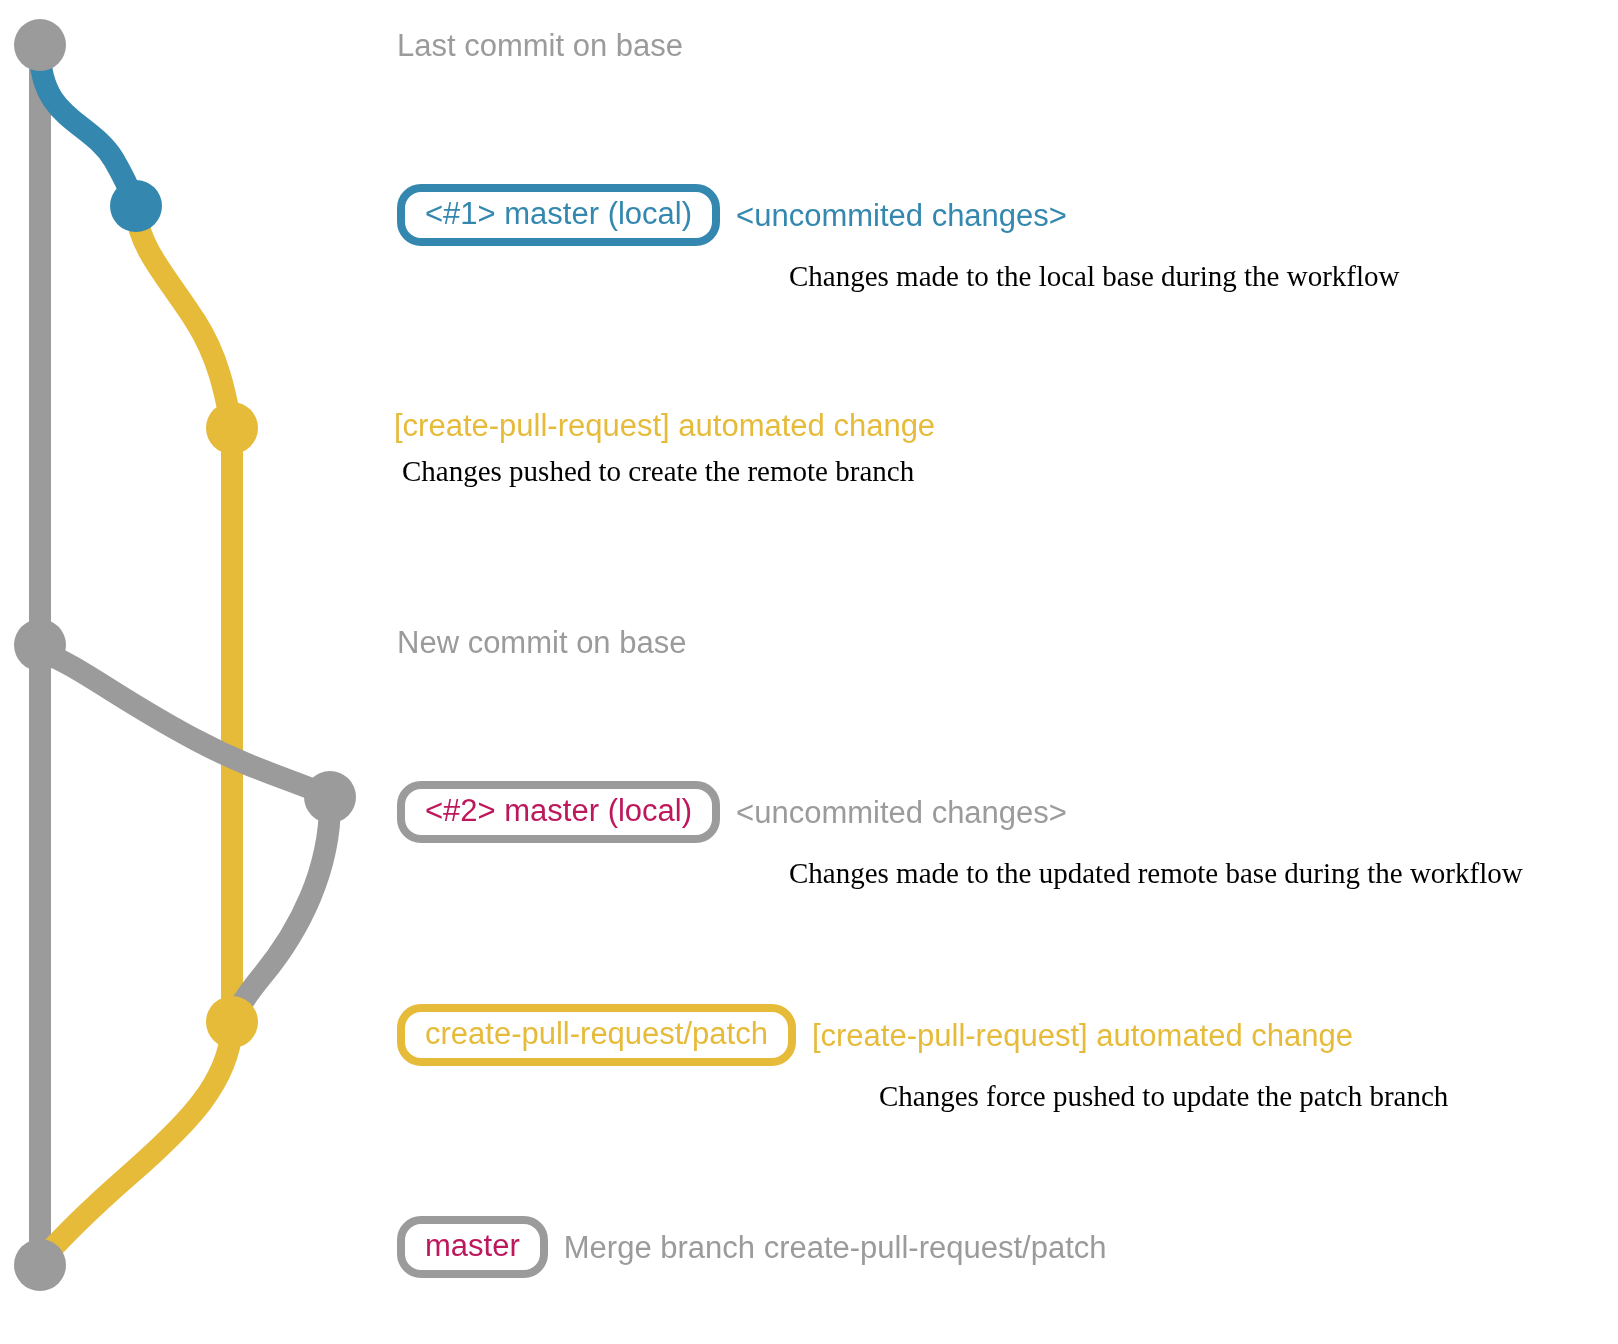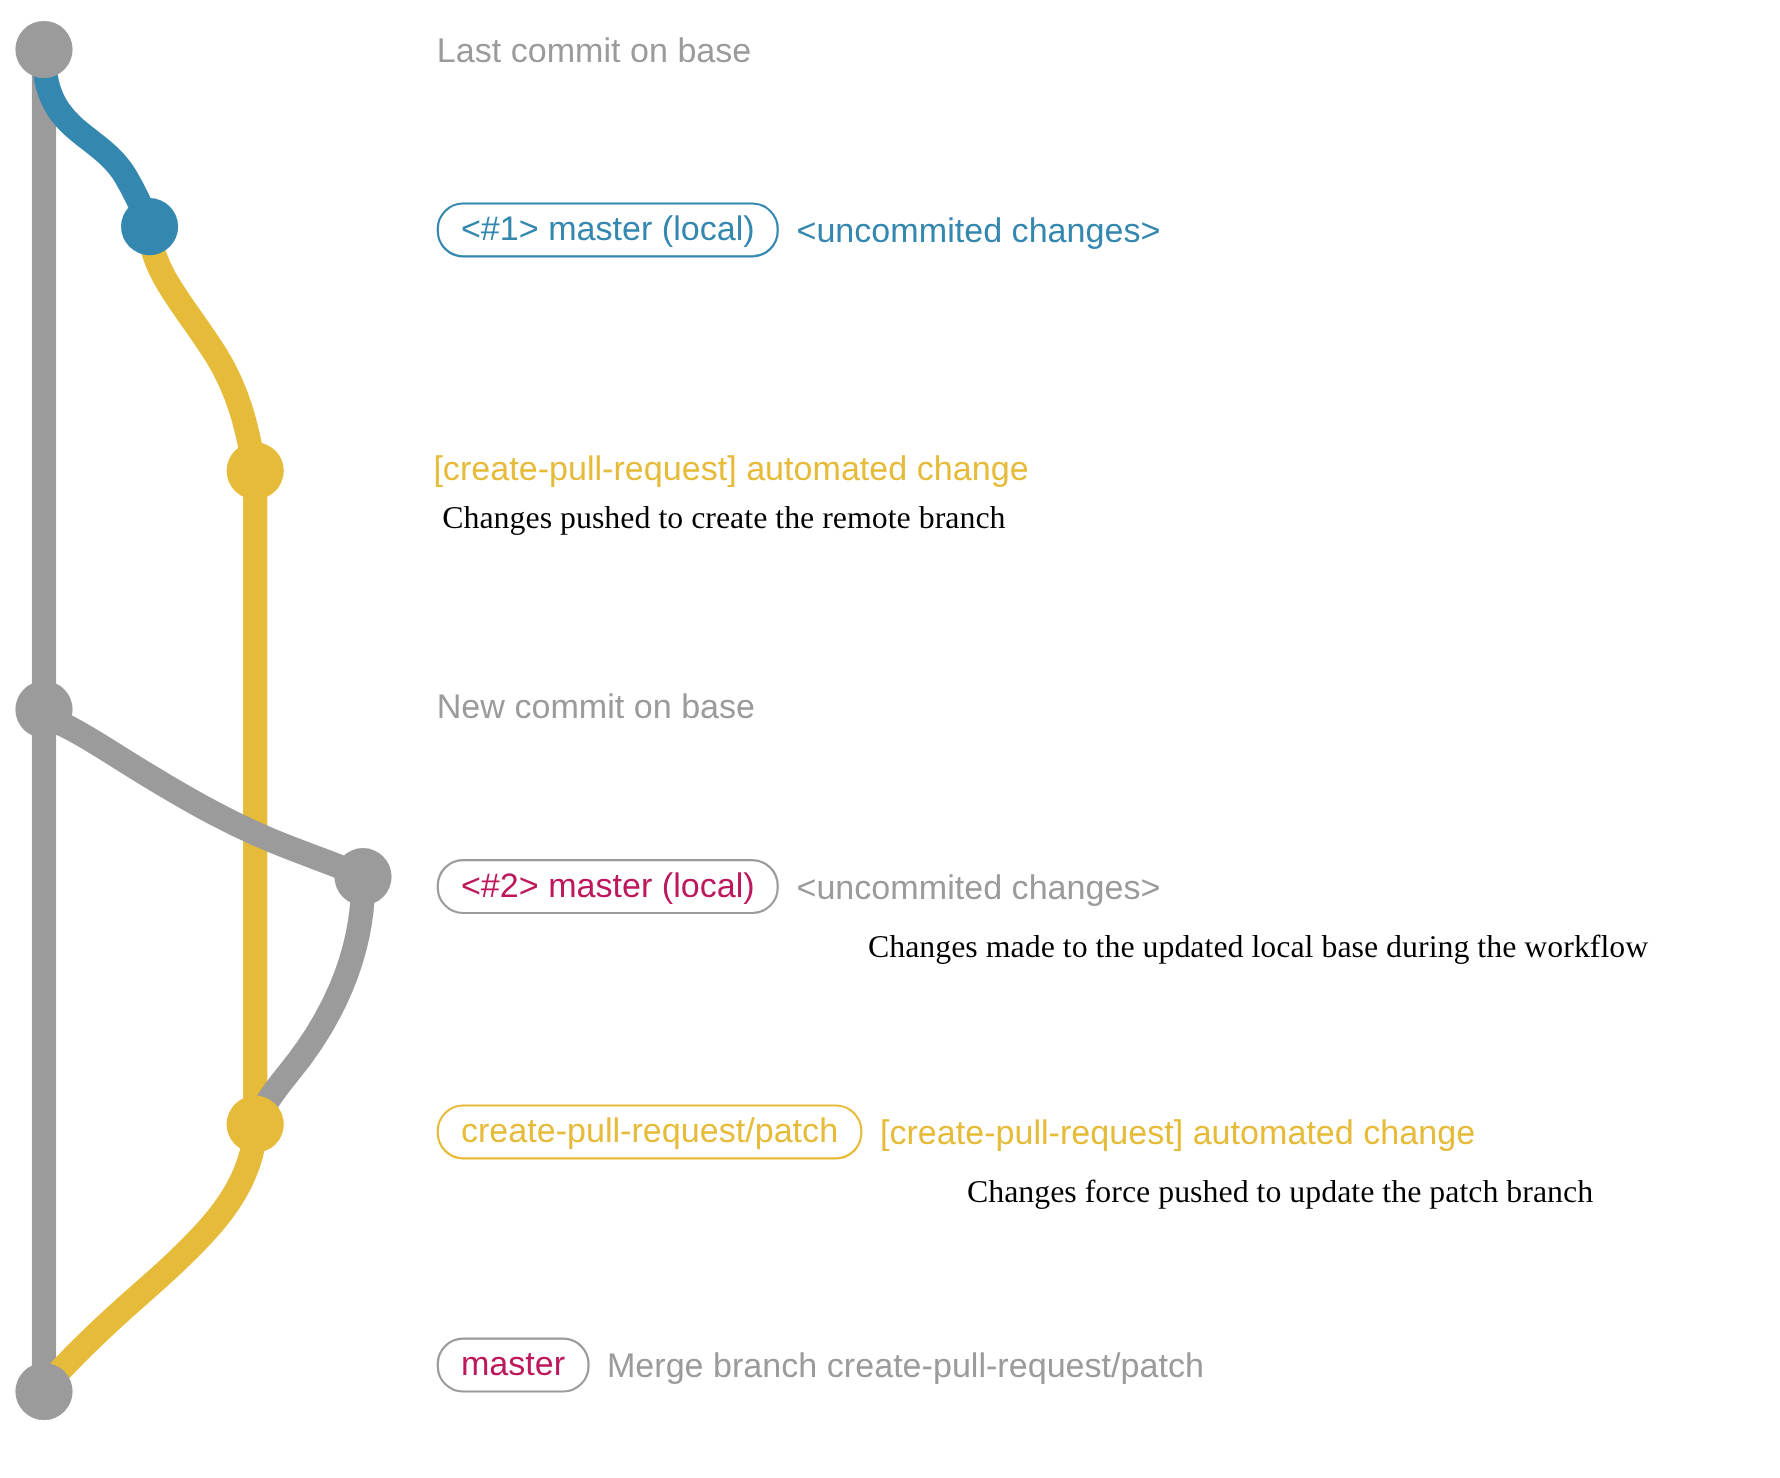--- a/index.html
+++ b/index.html
@@ -35,21 +35,21 @@
     align-items: flex-start;
   }
   .row-head {
     display: flex;
     flex-direction: row;
     align-items: center;
     white-space: nowrap;
   }
   .badge {
     display: inline-block;
-    border: 2px solid #0f172a;
+    border: 8px solid #0f172a;
     border-radius: 24px;
     padding: 6px 20px 9px 20px;
     font-size: 31px;
     line-height: 1;
     color: #9b9b9b;
     background: #ffffff;
     white-space: nowrap;
   }
   .badge.blue  { border-color: #3488af; color: #3488af; }
   .badge.yellow{ border-color: #e6bb3a; color: #e6bb3a; }
@@ -125,41 +125,42 @@
     <div class="row-head">
       <span class="subject gray nomargin">Last commit on base</span>
     </div>
   </div>
 
   <div class="row" id="row-local-1">
     <div class="row-head">
       <span class="badge blue">&lt;#1&gt; master (local)</span>
       <span class="subject blue">&lt;uncommited changes&gt;</span>
     </div>
+    <div class="desc">Changes made to the local base during the workflow</div>
   </div>
 
   <div class="row" id="row-automated-1">
     <div class="row-head">
       <span class="subject yellow nomargin">[create-pull-request] automated change</span>
     </div>
     <div class="desc">Changes pushed to create the remote branch</div>
   </div>
 
   <div class="row" id="row-new-commit">
     <div class="row-head">
       <span class="subject gray nomargin">New commit on base</span>
     </div>
   </div>
 
   <div class="row" id="row-local-2">
     <div class="row-head">
       <span class="badge gray">&lt;#2&gt; master (local)</span>
       <span class="subject gray">&lt;uncommited changes&gt;</span>
     </div>
-    <div class="desc">Changes made to the updated local base during the workflow</div>
+    <div class="desc">Changes made to the updated remote base during the workflow</div>
   </div>
 
   <div class="row" id="row-patch">
     <div class="row-head">
       <span class="badge yellow">create-pull-request/patch</span>
       <span class="subject yellow">[create-pull-request] automated change</span>
     </div>
     <div class="desc">Changes force pushed to update the patch branch</div>
   </div>
 

